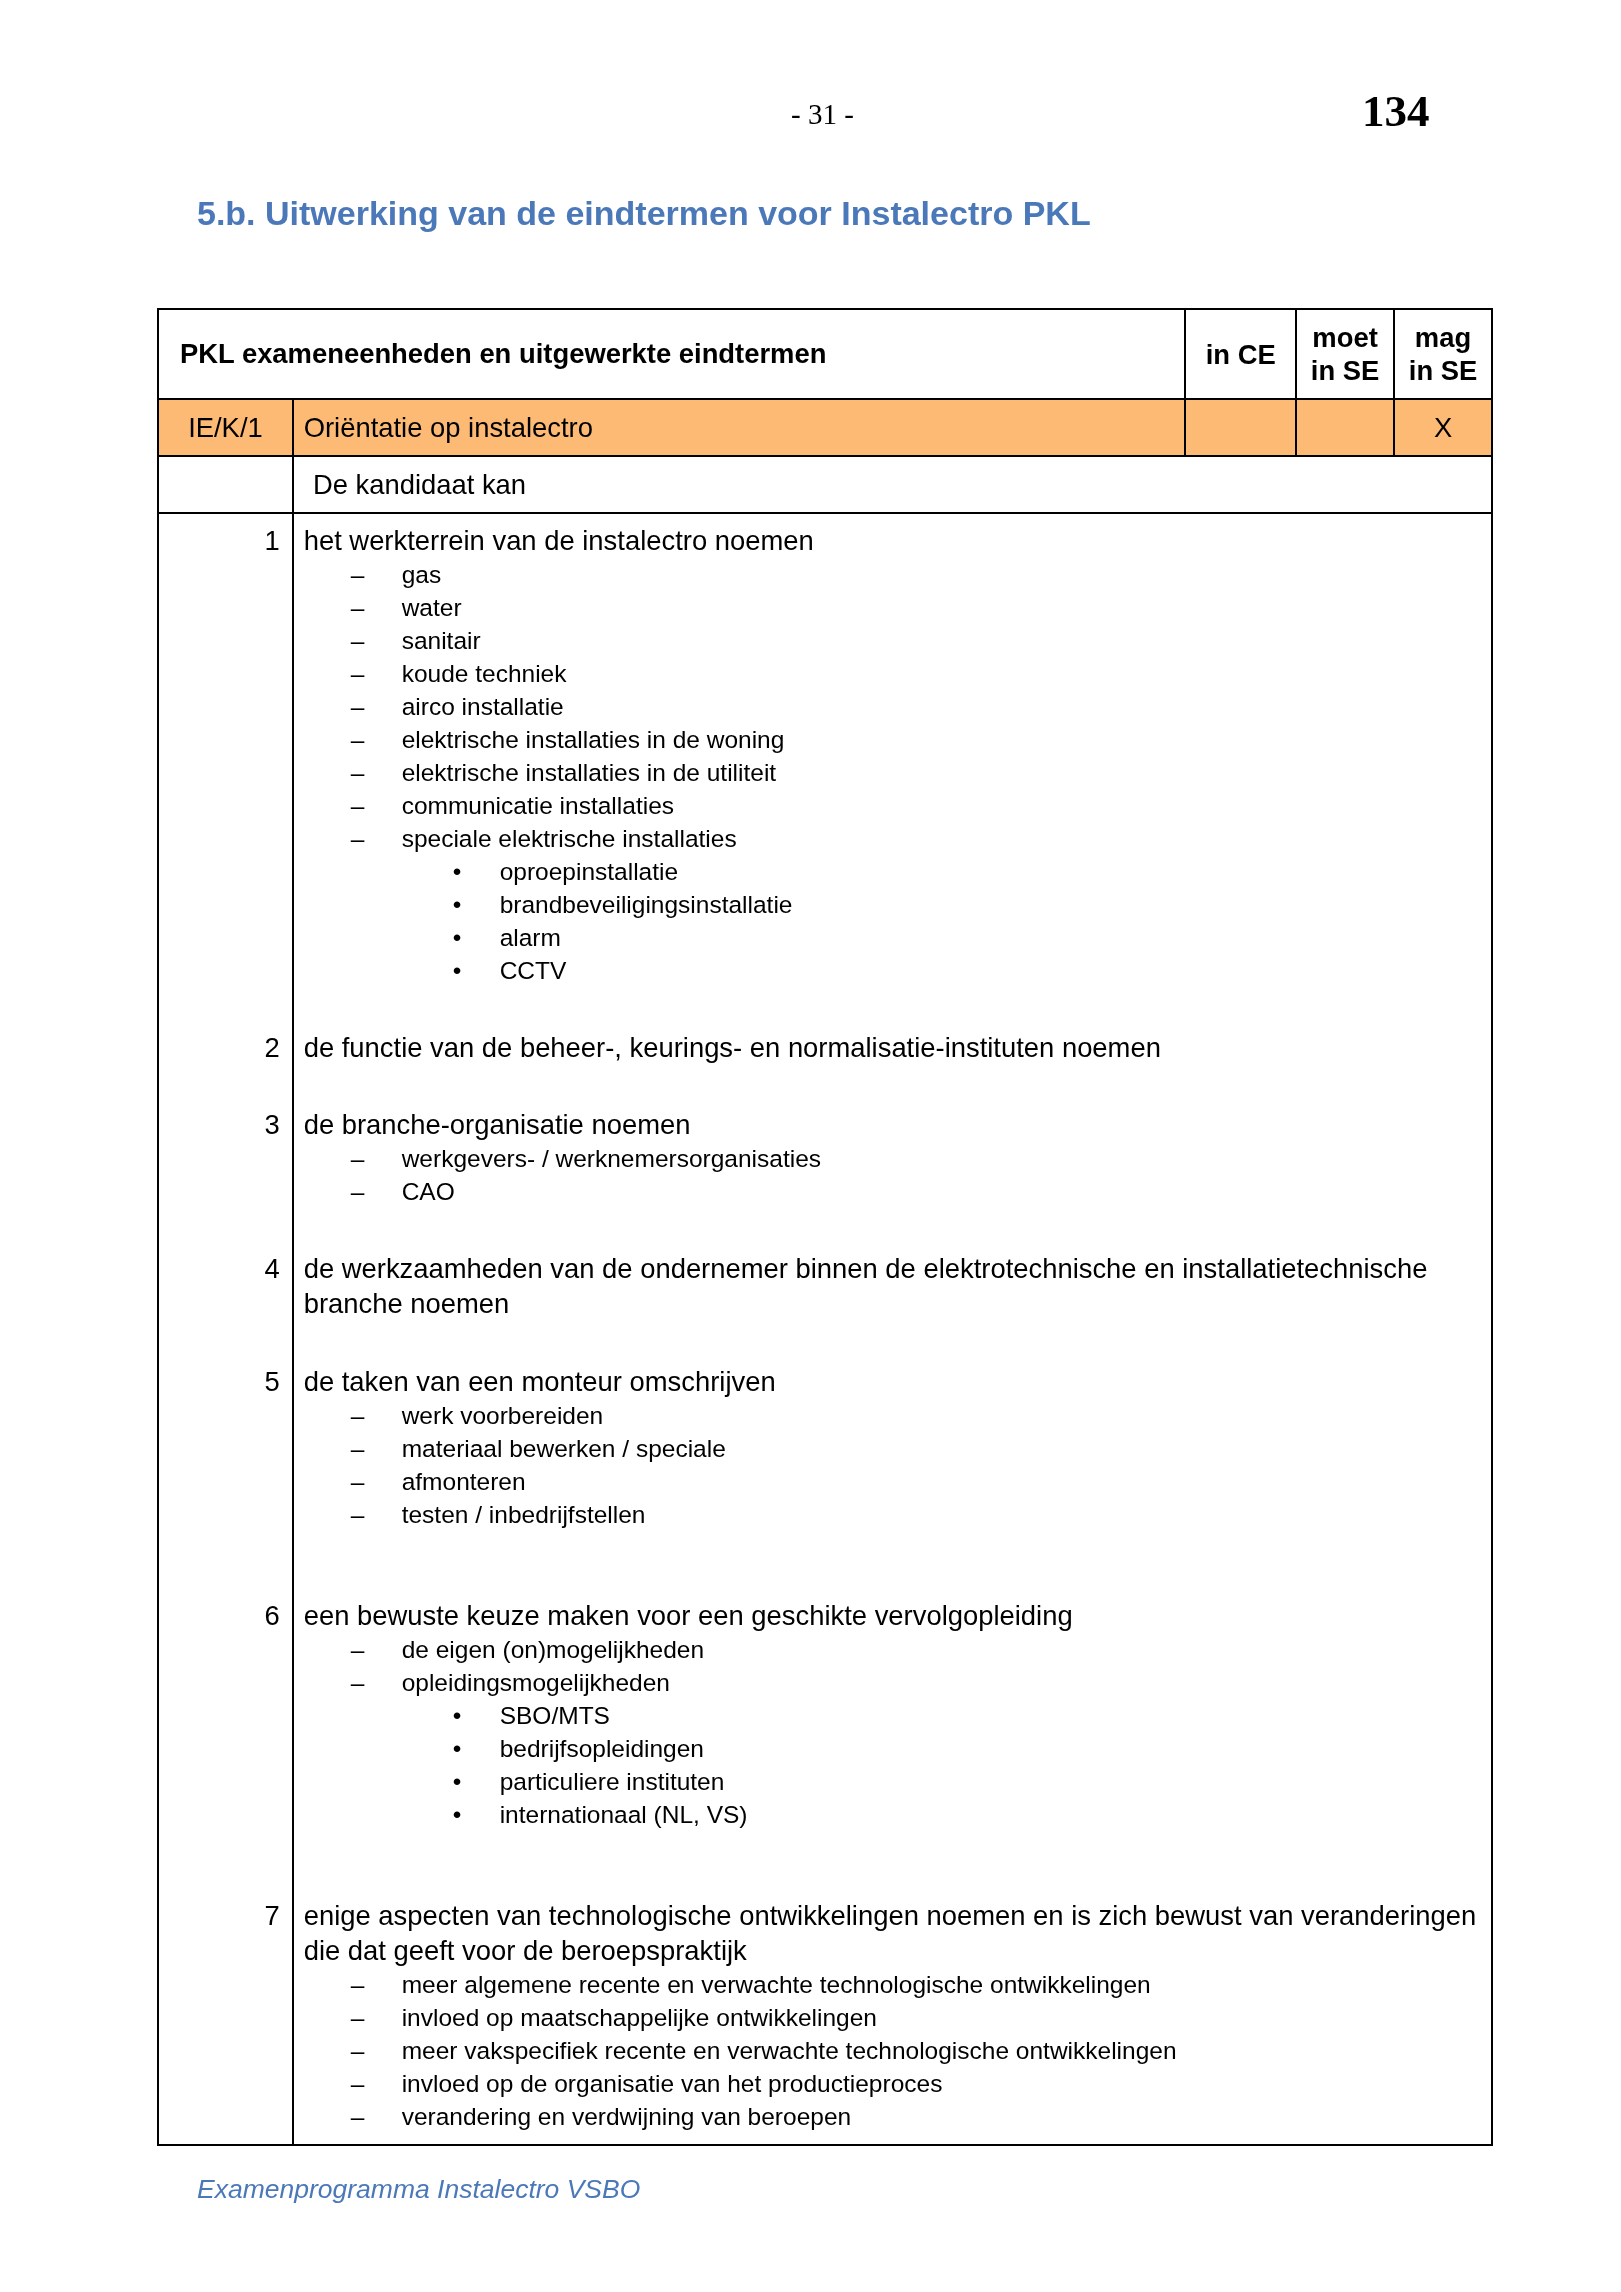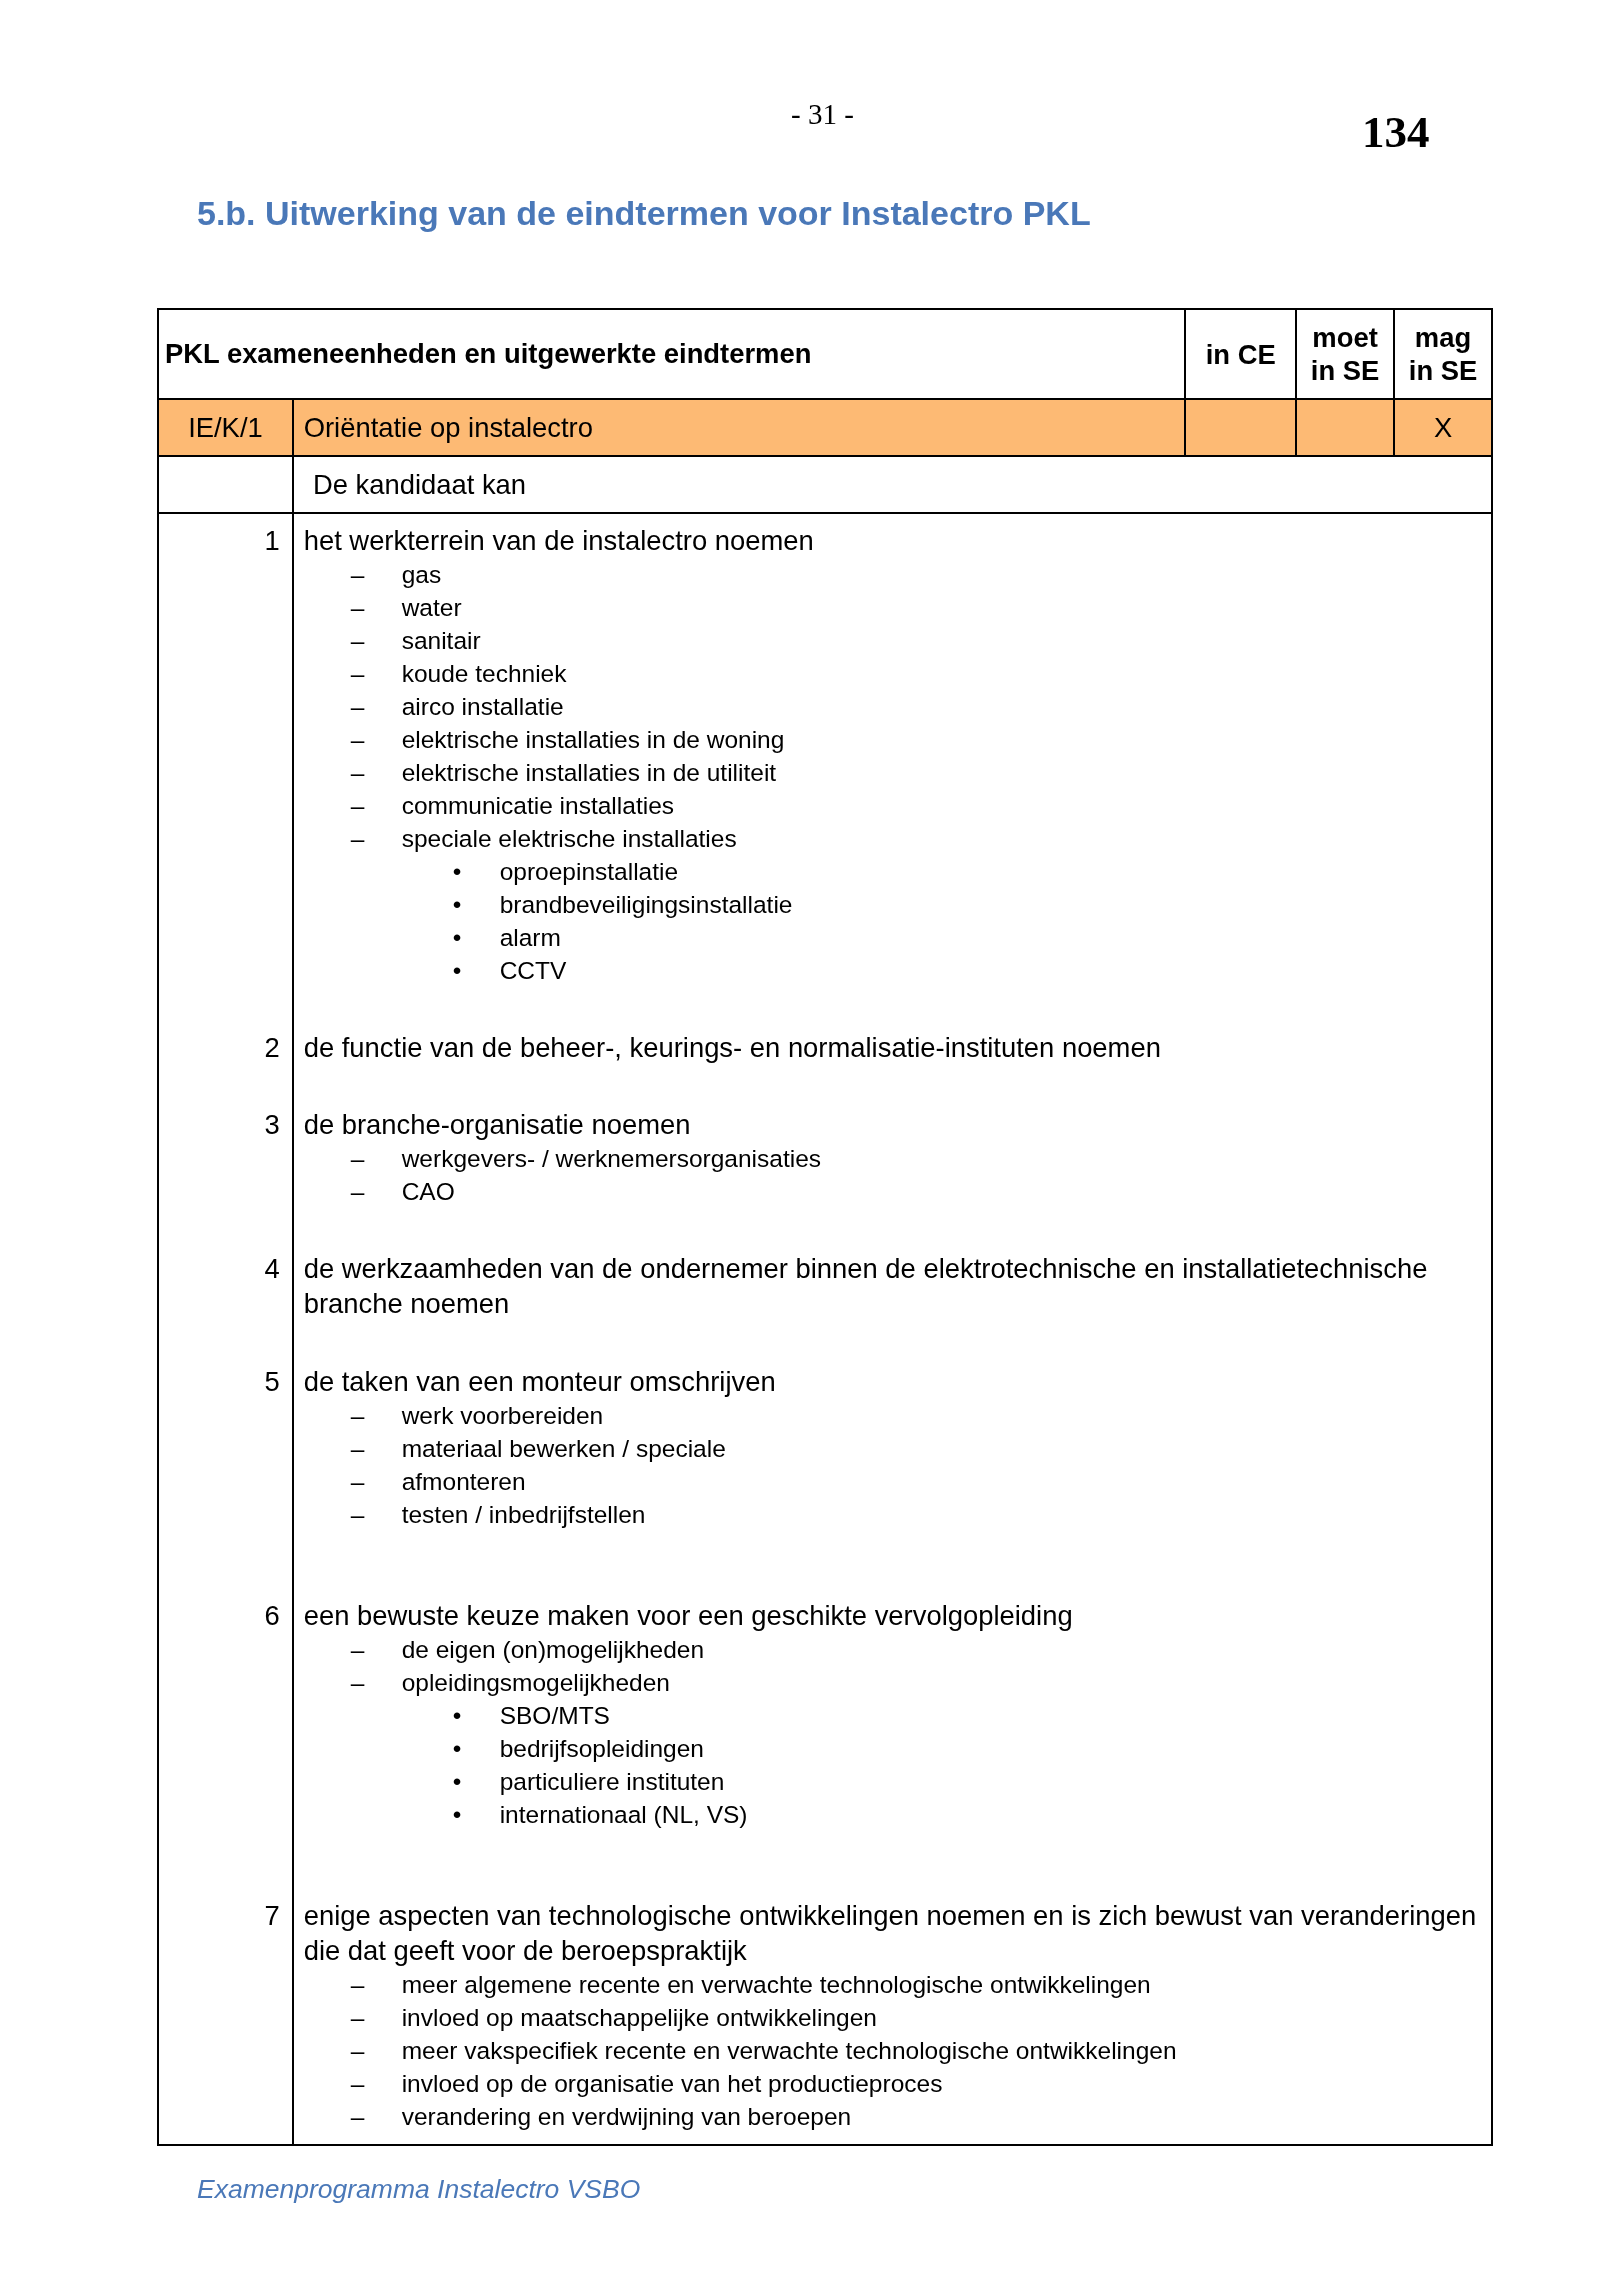--- a/index.html
+++ b/index.html
@@ -1,23 +1,23 @@
 <!DOCTYPE html>
 <html><head>
 <meta charset="utf-8">
 <style>
   html, body { margin:0; padding:0; background:#ffffff; }
   body { width:1621px; height:2293px; position:relative; overflow:hidden; font-family:"Liberation Sans", sans-serif; color:#000; }
   .page-num { position:absolute; top:98px; left:12px; width:1621px; text-align:center; font-family:"Liberation Serif", serif; font-size:29px; }
-  .page-total { position:absolute; top:106px; left:1362px; font-family:"Liberation Serif", serif; font-weight:bold; font-size:45px; }
+  .page-total { position:absolute; top:85px; left:1362px; font-family:"Liberation Serif", serif; font-weight:bold; font-size:45px; }
   .section-title { position:absolute; top:194px; left:197px; font-weight:bold; font-size:34px; color:#4a78b8; }
   table.main { position:absolute; top:308px; left:157px; width:1336px; border-collapse:collapse; border:2.9px solid #000; }
   table.main td { border:2px solid #000; vertical-align:middle; font-size:27.4px; }
   .hdr td { height:86px; font-weight:bold; }
-  .hdr .title-cell { padding-left:6px; }
+  .hdr .title-cell { padding-left:21px; }
   .hdr .col-h { text-align:center; line-height:33px; }
   .unit td { background:#fdba74; height:53px; }
   .unit .code { text-align:center; }
   .unit .x { text-align:center; }
   .kand td { height:53px; }
   .kand .txt { padding-left:19px; border-bottom:2.9px solid #000; }
   .kand .blank { border-bottom:2.9px solid #000; }
   .body td { vertical-align:top; }
   .items-txt { padding-left:9.8px; padding-bottom:11.8px; }
   .item { margin-bottom:35px; }

